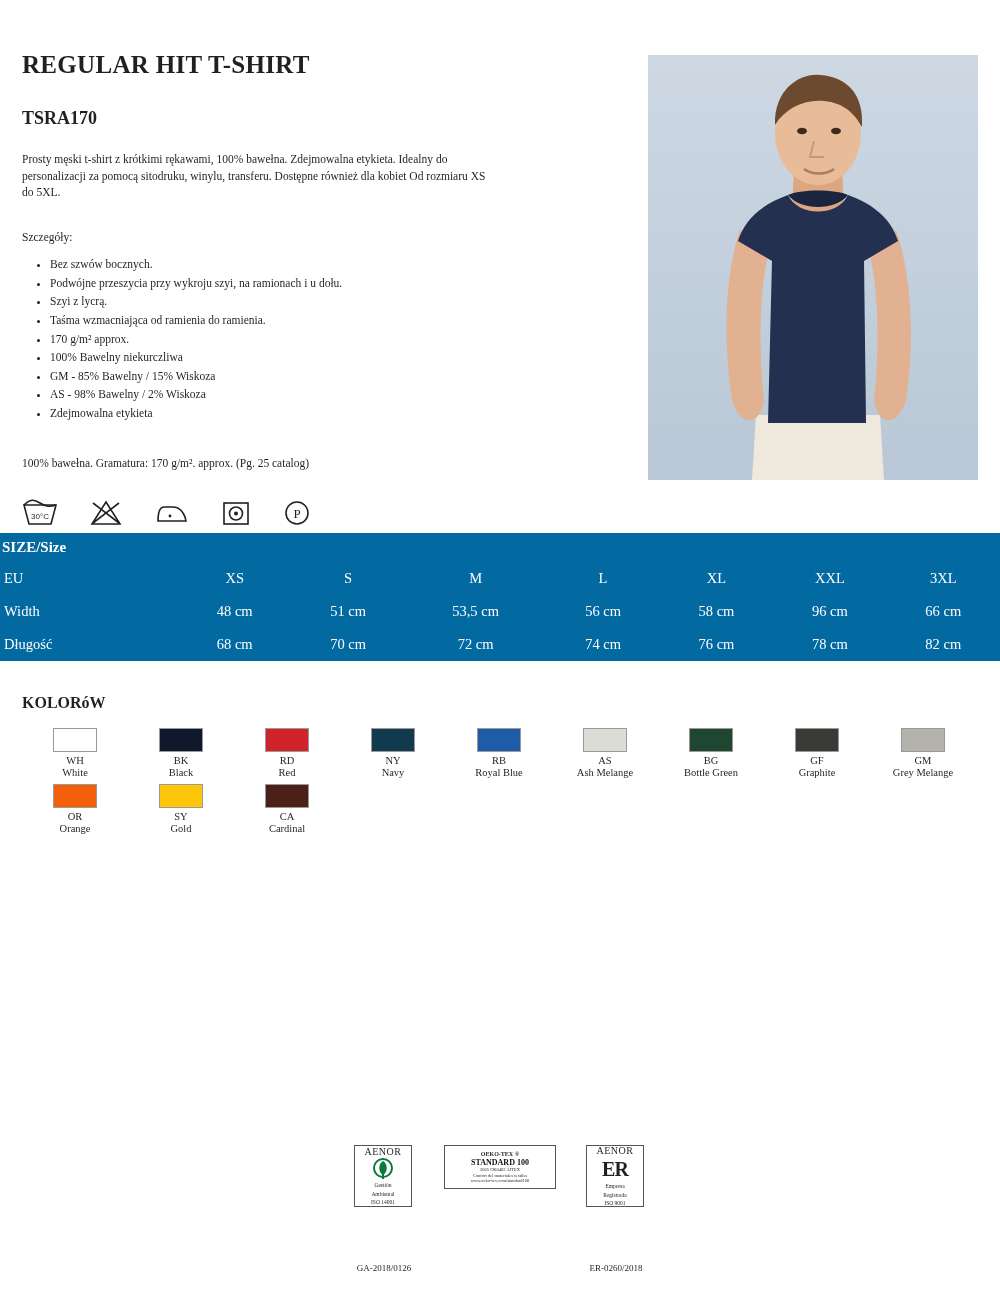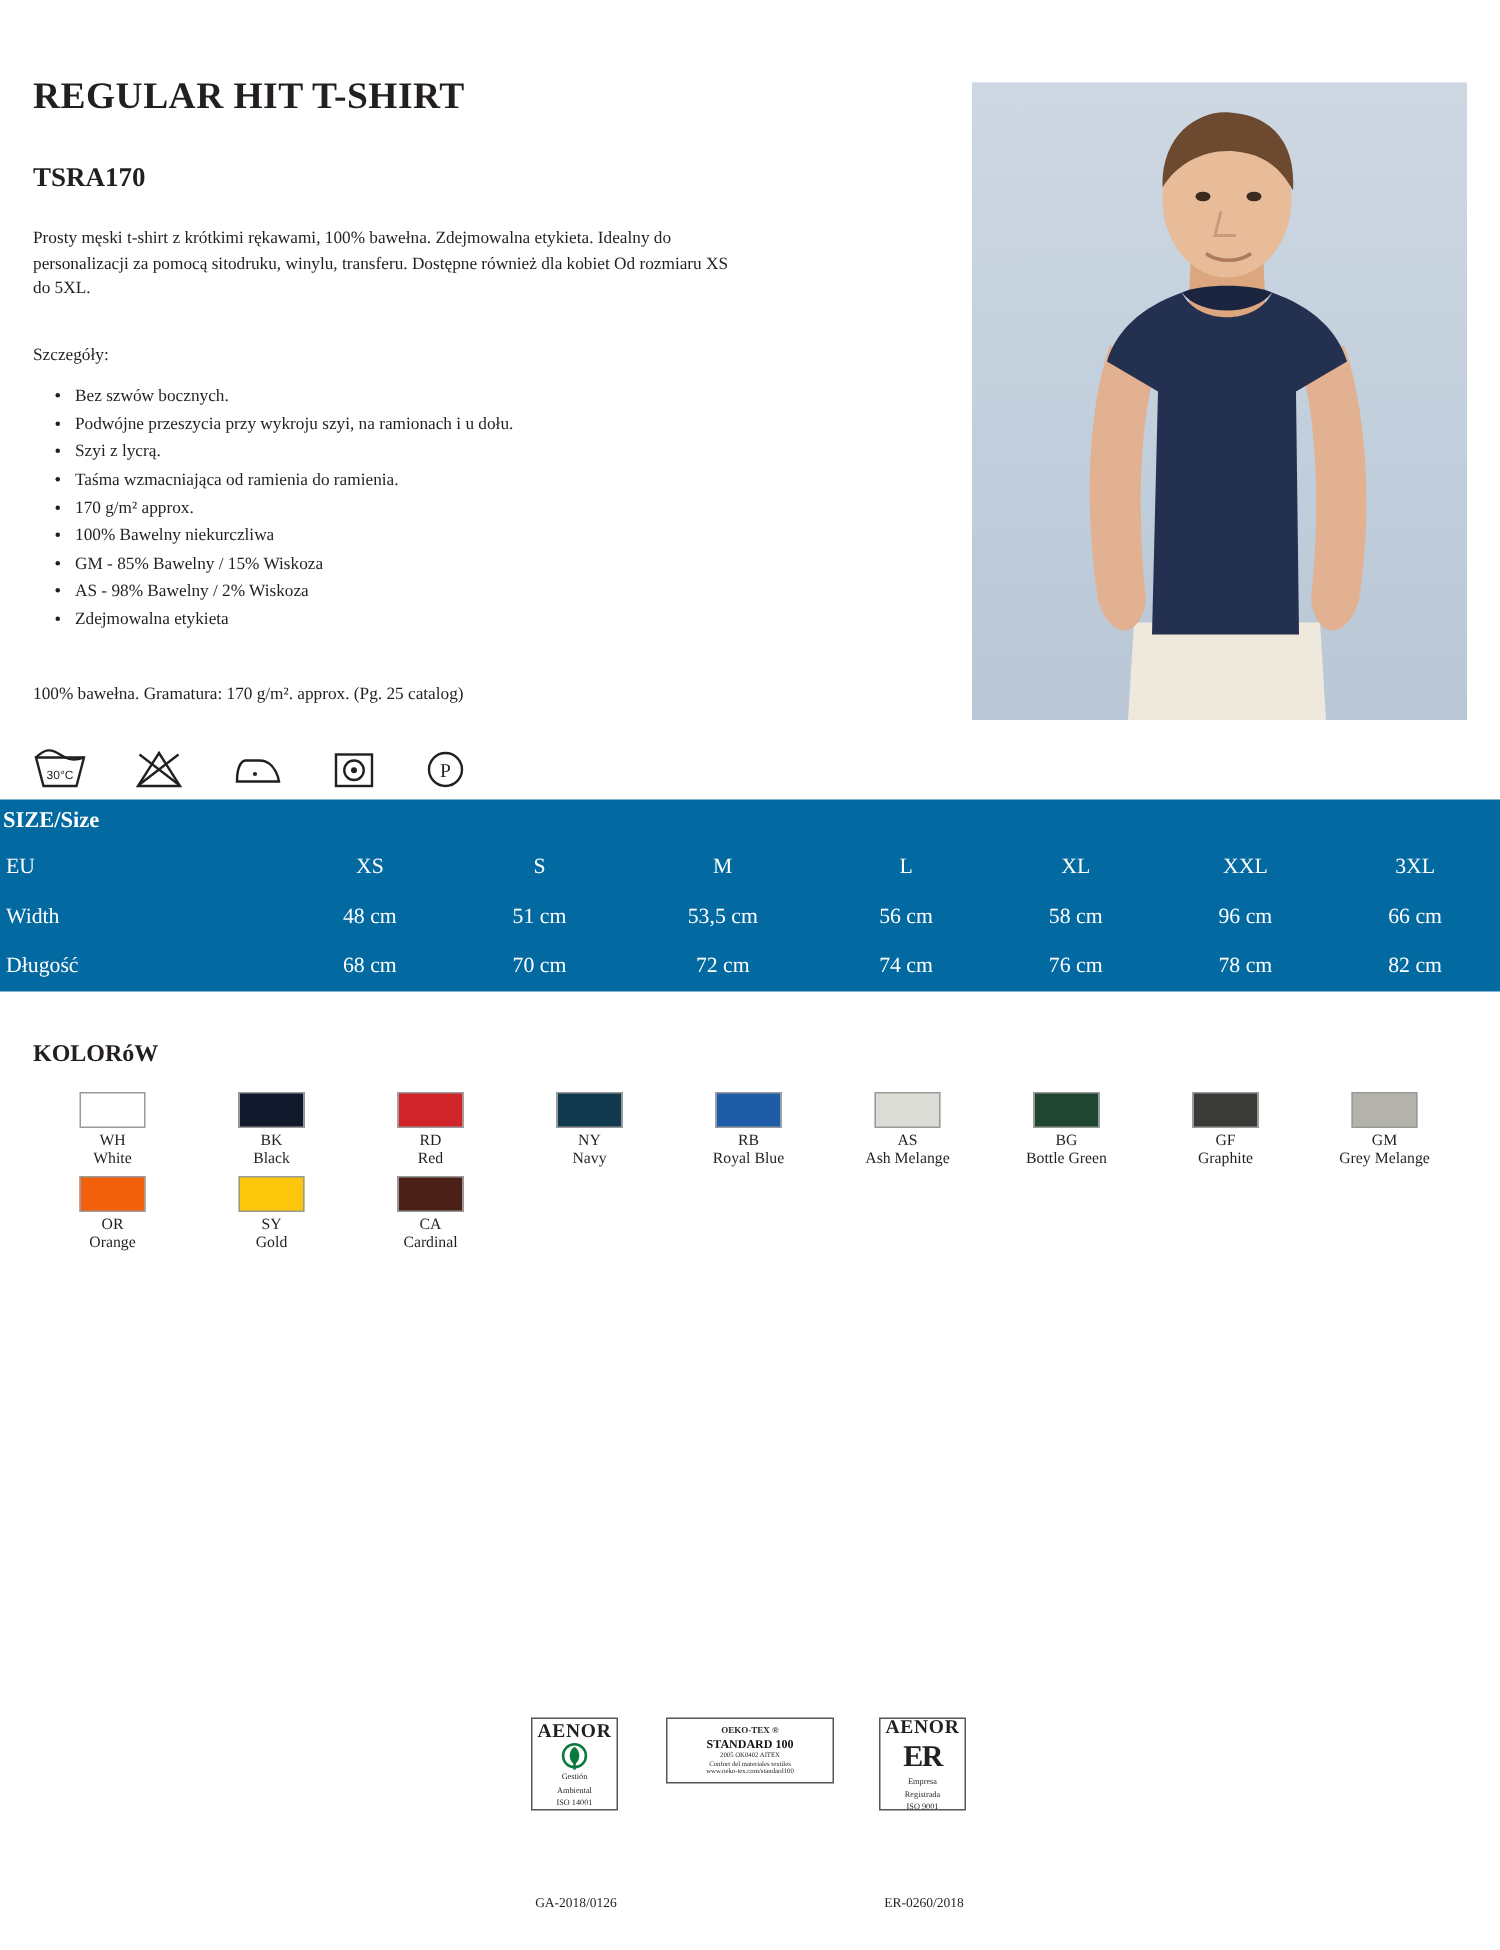--- a/index.html
+++ b/index.html
@@ -110,21 +110,21 @@
     padding: 6px 0 6px 2px;
     font-family: "Liberation Serif", serif;
   }
   table.sizes {
     width: 1000px;
     border-collapse: collapse;
     color: #ffffff;
     font-size: 14.5px;
   }
   table.sizes td, table.sizes th {
-    padding: 8px 16px;
+    padding: 8px 4px;
     font-weight: normal;
     text-align: center;
   }
   table.sizes .rowlabel {
     text-align: left;
     padding-left: 4px;
     width: 170px;
   }
 
   
@@ -194,21 +194,21 @@
   .cert-frame.wide {
     width: 112px;
     height: 44px;
   }
   .cert-caption {
     font-size: 9px;
     margin-top: 38px;
     white-space: nowrap;
   }
   .cert-caption.tight { margin-top: 56px; }
-  .aenor-top { font-size: 13px; letter-spacing: 0.5px; font-weight: bold; }
+  .aenor-top { font-size: 10px; letter-spacing: 0.5px; font-weight: normal; }
   .aenor-bottom { font-size: 5.5px; margin-top: 2px; }
   .oeko-top { font-size: 6px; font-weight: bold; }
   .oeko-mid { font-size: 8px; font-weight: bold; color: #111; }
   .oeko-sub { font-size: 4.5px; }
   .er-mark { font-size: 20px; font-weight: bold; letter-spacing: -1px; }
 </style>
 </head>
 <body>
 
 <div class="page">

